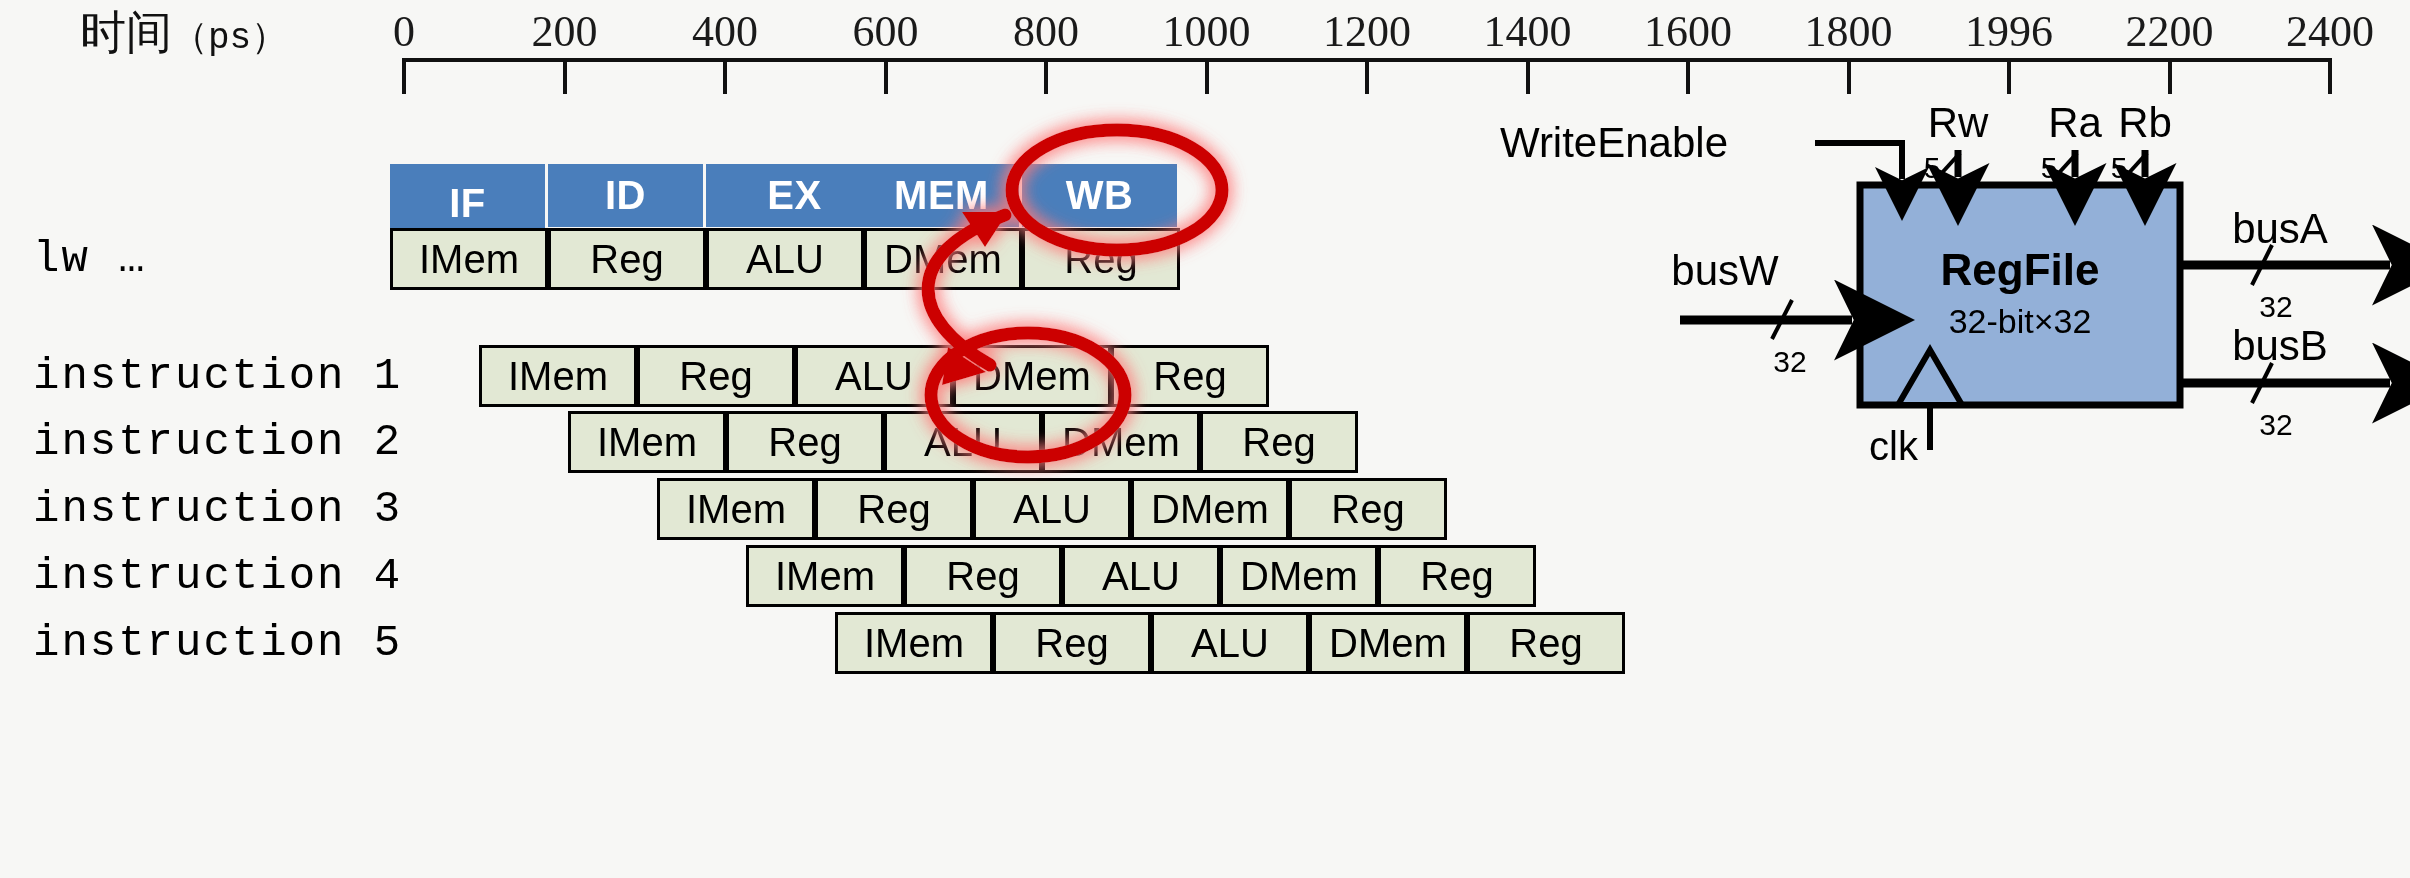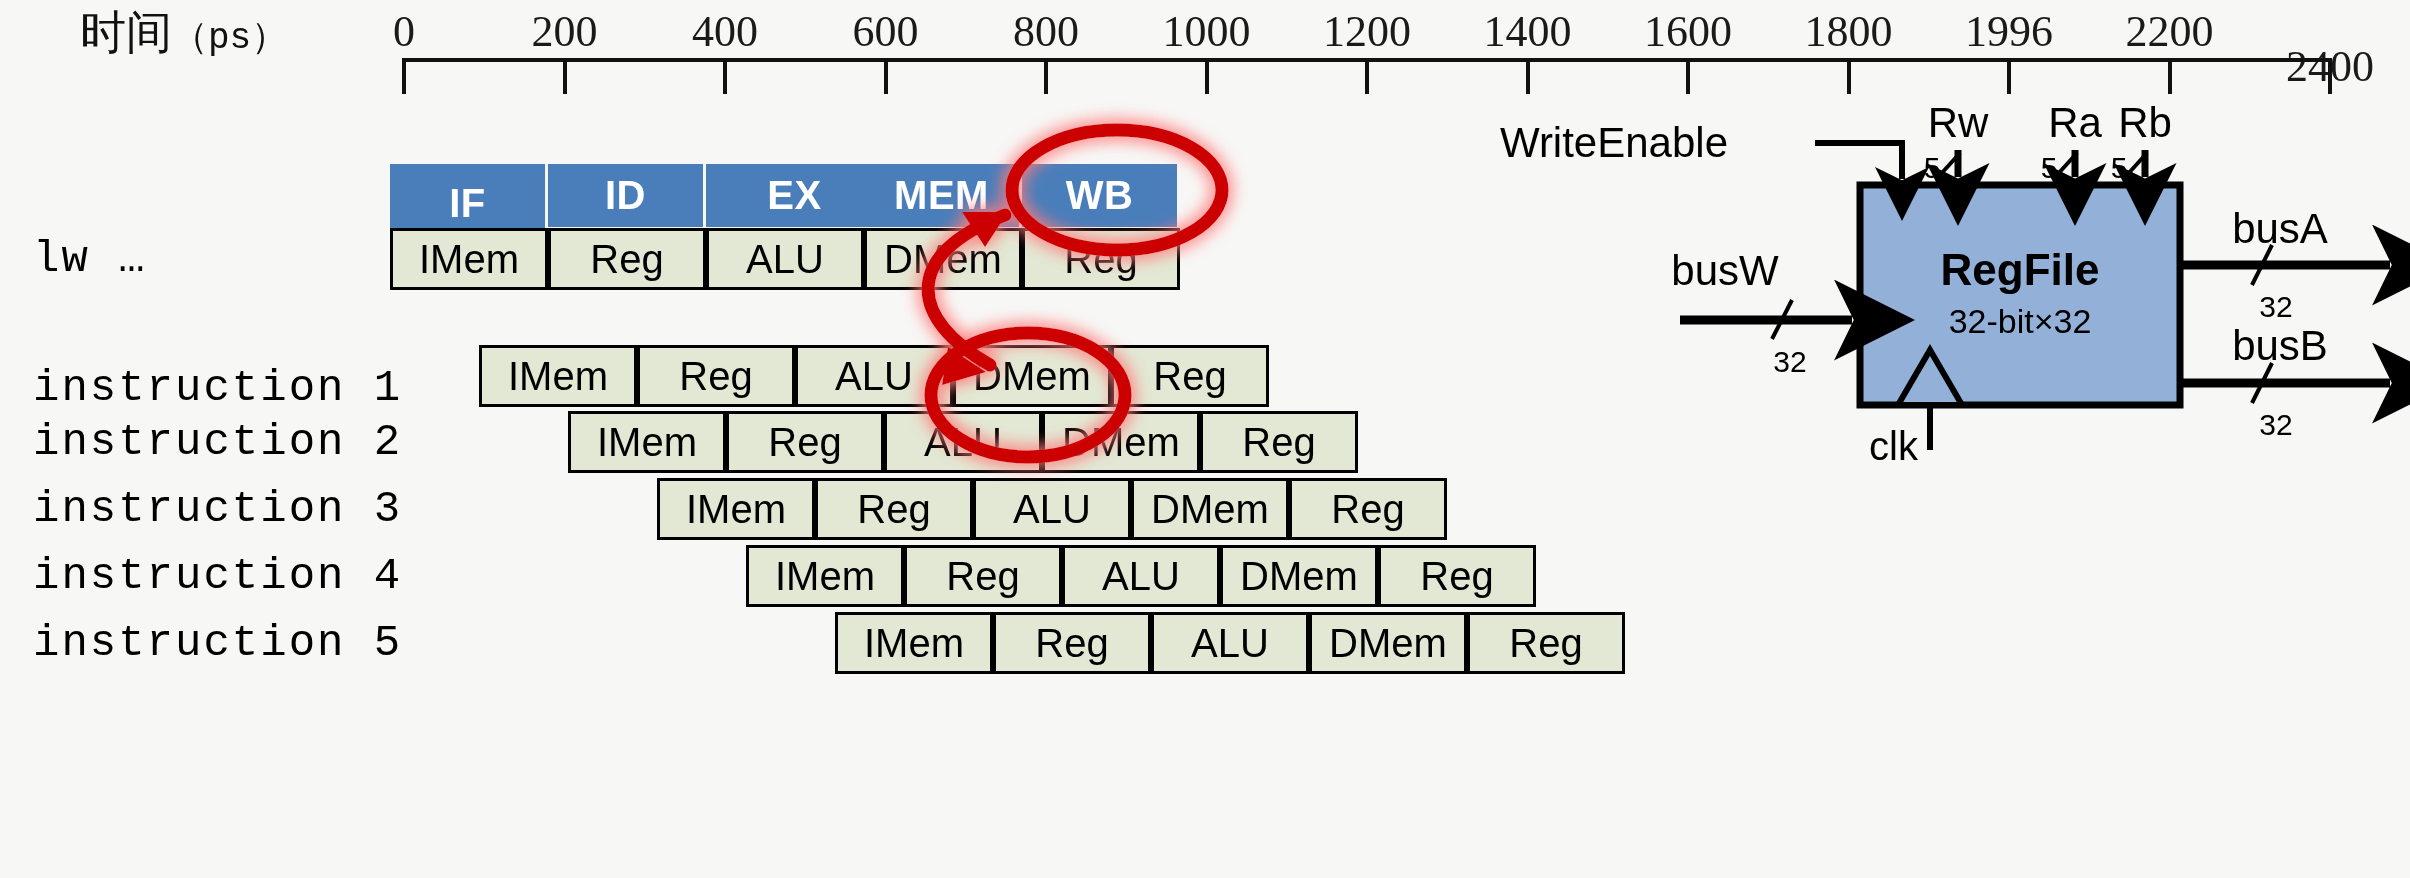--- a/index.html
+++ b/index.html
@@ -114,21 +114,21 @@
       <div class="tick-num" style="left: 725px;">400</div>
       <div class="tick-num" style="left: 885.5px;">600</div>
       <div class="tick-num" style="left: 1046px;">800</div>
       <div class="tick-num" style="left: 1206.5px;">1000</div>
       <div class="tick-num" style="left: 1367px;">1200</div>
       <div class="tick-num" style="left: 1527.5px;">1400</div>
       <div class="tick-num" style="left: 1688px;">1600</div>
       <div class="tick-num" style="left: 1848.5px;">1800</div>
       <div class="tick-num" style="left: 2009px;">1996</div>
       <div class="tick-num" style="left: 2169.5px;">2200</div>
-      <div class="tick-num" style="left: 2330px; margin-top: 35px;">2400</div>
+      <div class="tick-num" style="left: 2330px;">2400</div>
     </div>
   <div id="axis-rule" style="left: 404px; top: 58px; width: 1926px;"></div>
   <div id="ticks">
       <div class="tick" style="left: 402px; top: 58px; height: 36px;"></div>
       <div class="tick" style="left: 562.5px; top: 58px; height: 36px;"></div>
       <div class="tick" style="left: 723px; top: 58px; height: 36px;"></div>
       <div class="tick" style="left: 883.5px; top: 58px; height: 36px;"></div>
       <div class="tick" style="left: 1044px; top: 58px; height: 36px;"></div>
       <div class="tick" style="left: 1204.5px; top: 58px; height: 36px;"></div>
       <div class="tick" style="left: 1365px; top: 58px; height: 36px;"></div>
@@ -143,21 +143,21 @@
   <div id="stage-heads">
       <div class="stage-head" style="left: 390px; top: 164px; width: 158px; height: 79px;">IF</div>
       <div class="stage-head" style="left: 548px; top: 164px; width: 158px; height: 63px;">ID</div>
       <div class="stage-head" style="left: 706px; top: 164px; width: 180px; height: 63px;">EX</div>
       <div class="stage-head" style="left: 864px; top: 164px; width: 158px; height: 63px;">MEM</div>
       <div class="stage-head" style="left: 1022px; top: 164px; width: 158px; height: 63px;">WB</div>
     </div>
 
   <div id="row-labels">
       <div class="row-label" style="left: 33px; top: 259px;">lw …</div>
-      <div class="row-label" style="left: 33px; top: 388px; text-align: center;">instruction 1</div>
+      <div class="row-label" style="left: 33px; top: 376px; text-align: center;">instruction 1</div>
       <div class="row-label" style="left: 33px; top: 442px;">instruction 2</div>
       <div class="row-label" style="left: 33px; top: 509px;">instruction 3</div>
       <div class="row-label" style="left: 33px; top: 576px;">instruction 4</div>
       <div class="row-label" style="left: 33px; top: 643px;">instruction 5</div>
     </div>
   <div id="pipeline-cells">
       <div class="cell" style="left: 390px; top: 228px; width: 158px; height: 62px;">IMem</div>
       <div class="cell" style="left: 548px; top: 228px; width: 158px; height: 62px;">Reg</div>
       <div class="cell" style="left: 706px; top: 228px; width: 158px; height: 62px;">ALU</div>
       <div class="cell" style="left: 864px; top: 228px; width: 158px; height: 62px;">DMem</div>

